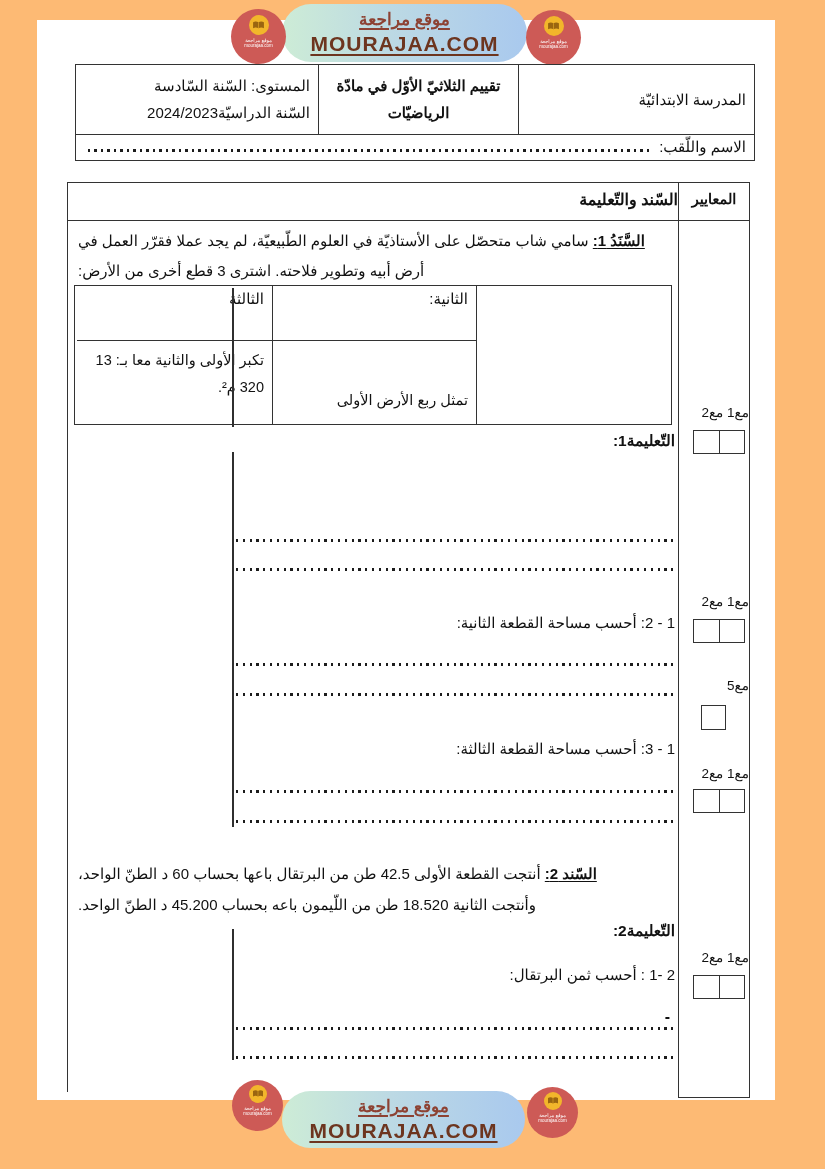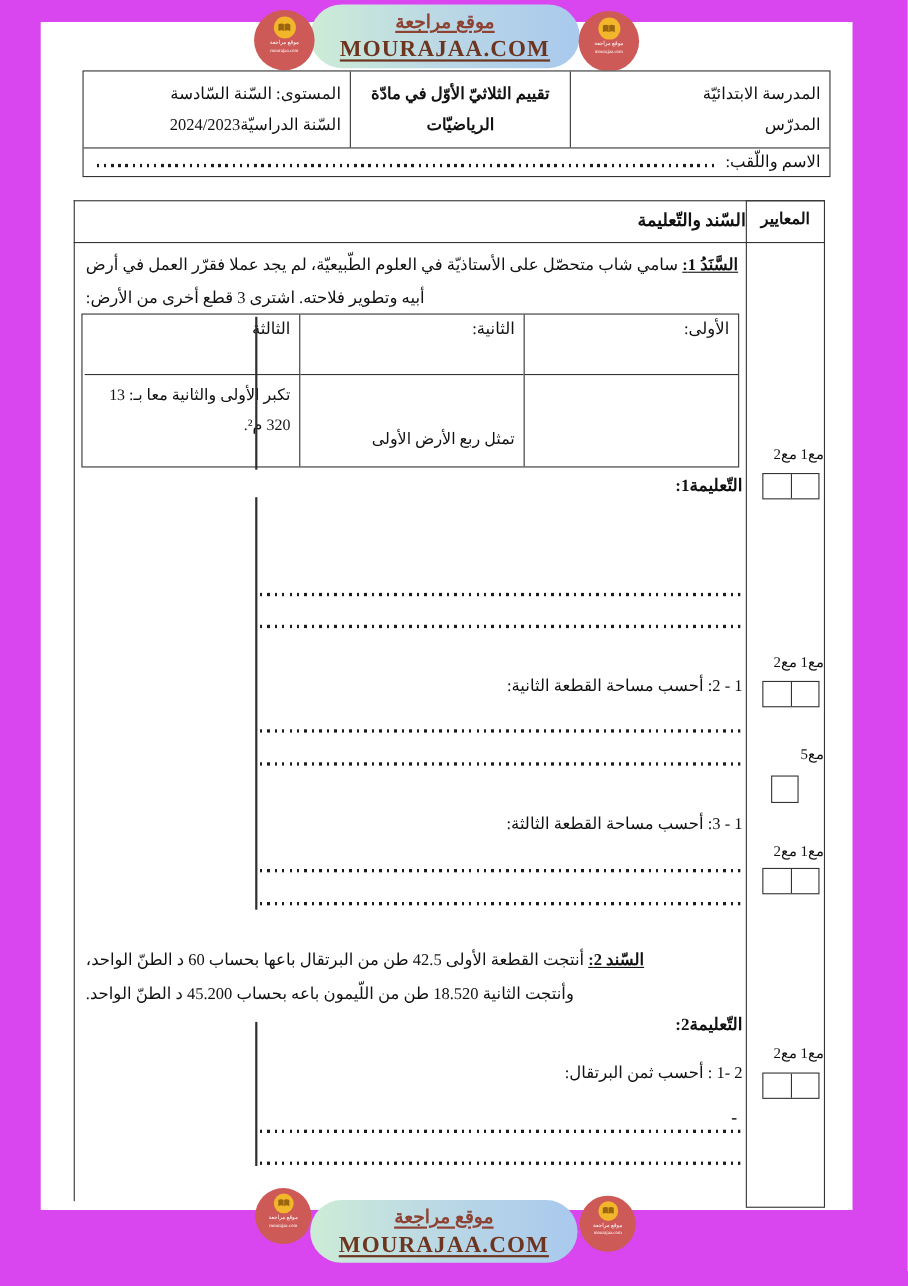--- a/index.html
+++ b/index.html
@@ -1,19 +1,19 @@
 <!DOCTYPE html>
 <html lang="ar"><head>
 <meta charset="utf-8">
 <style>
   html,body{margin:0;padding:0;background:#8fa8b5;}
   .canvas{
     position:relative;width:825px;height:1169px;margin:0 auto;
-    background:#d946ef;overflow:hidden;
-    font-family:Liberation Serif, serif;color:#111;
+    background:#fdba74;overflow:hidden;
+    font-family:Liberation Sans, sans-serif;color:#111;
   }
   .page{position:absolute;left:37px;top:20px;width:738px;height:1080px;background:#ffffff;}
   
   .pill{
     position:absolute;border-radius:30px;
     background:linear-gradient(90deg,#cdecd6 0%,#bcd9e4 45%,#a9c9ee 100%);
     display:flex;flex-direction:column;align-items:center;justify-content:center;
   }
   .pill .ar-title{
     font-size:17px;font-weight:bold;color:#8d4233;direction:rtl;
@@ -117,21 +117,20 @@
         </svg>
     </div>
     <div class="ltext">موقع مراجعة</div>
     <div class="ldomain">mourajaa.com</div>
   </div>
 
   <div class="ht">
     <div class="ht-row1">
       <div class="ht-cell school">
         <div>المدرسة الابتدائيّة</div>
-        <div>المدرّس</div>
       </div>
       <div class="ht-cell eval">
         <div>تقييم الثلاثيّ الأوّل في مادّة</div>
         <div>الرياضيّات</div>
       </div>
       <div class="ht-cell level">
         <div>المستوى: السّنة السّادسة</div>
         <div>السّنة الدراسيّة2024/2023</div>
       </div>
     </div>
@@ -178,21 +177,20 @@
     <div class="main-cell">
       <div class="col-header">السّند والتّعليمة</div>
 
       <div class="para" style="top:44px;">
         <span class="bold-u">السَّنَدُ 1:</span>
         <span>سامي شاب متحصّل على الأستاذيّة في العلوم الطّبيعيّة، لم يجد عملا فقرّر العمل في أرض أبيه وتطوير فلاحته. اشترى 3 قطع أخرى من الأرض:</span>
       </div>
 
       <div class="ptable">
         <div class="pcol" style="width:195px;">
-          <div class="phead">الأولى:</div>
         </div>
         <div class="pcol" style="width:204px;">
           <div class="phead">الثانية:</div>
           <div class="pbody">تمثل ربع  الأرض الأولى</div>
         </div>
         <div class="pcol" style="width:195px;">
           <div class="phead">الثالثة</div>
           <div class="pbody">
             <span>تكبر الأولى والثانية معا بـ:</span>
             <bdo dir="ltr">13 320</bdo>

